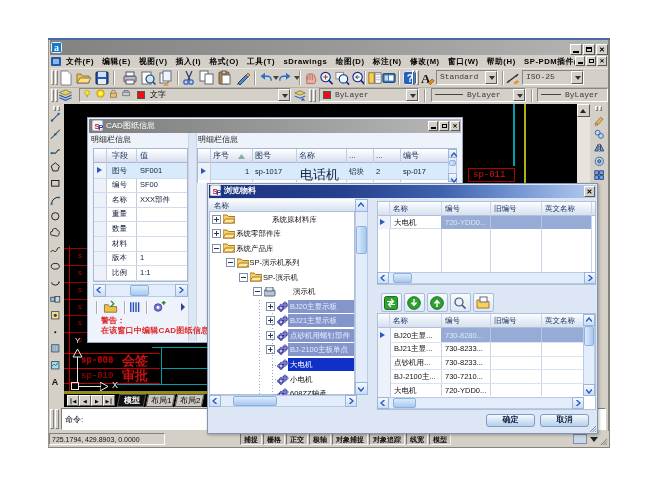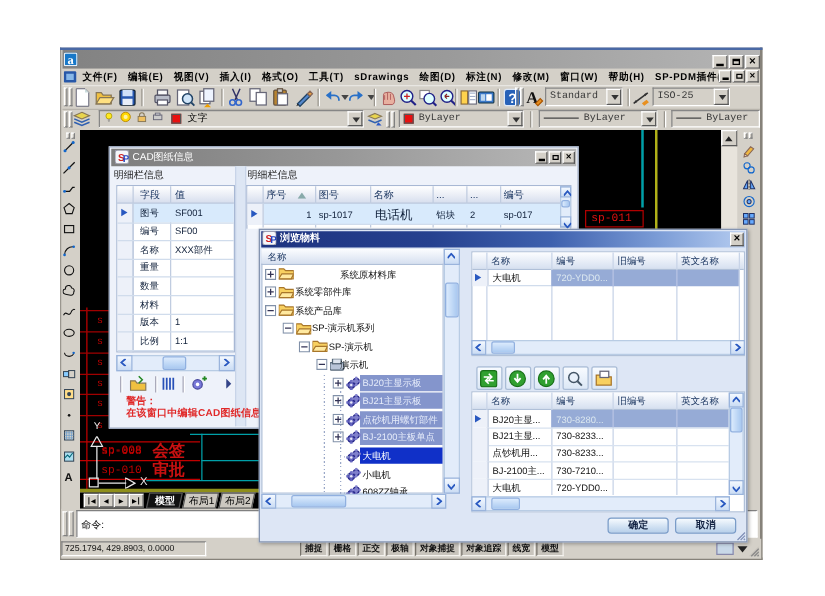--- a/index.html
+++ b/index.html
@@ -456,21 +456,21 @@
 <div class="a" style="left:400px;top:149px;width:1px;height:33px;background:#c0cce0;"></div>
 <svg class="a" style="left:238px;top:154px" width="7" height="5">
       <path d="M3.5 0L7 5H0z" fill="#8aa"></path>
     </svg>
 <div class="a" style="left:448px;top:149px;width:1px;height:33px;background:#c0cce0;"></div>
 <div class="a" style="left:211px;top:163px;width:237px;height:17px;background:#d8eafc;border-bottom:1px solid #d0dcec;"></div>
 <div class="a" style="left:198px;top:163px;width:13px;height:17px;background:#edf1f9;border-right:1px solid #c0cce0;"></div>
 <div class="a" style="left:201px;top:168px;width:0;height:0;border-top:3px solid transparent;border-bottom:3px solid transparent;border-left:5px solid #2858c0;"></div>
 <div class="a tx" style="left:245px;top:168px;font-size:7.5px;color:#10203a;">1</div>
 <div class="a tx" style="left:255px;top:168px;font-size:7.5px;color:#10203a;">sp-1017</div>
-<div class="a tx" style="left:300px;top:168px;font-size:10px;color:#10203a;">电话机</div>
+<div class="a tx" style="left:300px;top:168px;font-size:13px;color:#10203a;">电话机</div>
 <div class="a tx" style="left:349px;top:168px;font-size:7.5px;color:#10203a;">铝块</div>
 <div class="a tx" style="left:376px;top:168px;font-size:7.5px;color:#10203a;">2</div>
 <div class="a tx" style="left:403px;top:168px;font-size:7.5px;color:#10203a;">sp-017</div>
 <div class="a" style="left:448px;top:149px;width:9px;height:33px;background:#e2ecfa;border:1px solid #b8cce4;"></div>
 <div class="a" style="left:448px;top:149px;width:9px;height:9px;background:linear-gradient(#f4f9ff,#cadcf4);border:1px solid #9ab4dc;"></div>
 <svg class="a" style="left:451px;top:152px" width="6" height="6">
       <path d="M0 4.5L3 1l3 3.5" stroke="#2858c0" stroke-width="1.4" fill="none"></path>
     </svg>
 <div class="a" style="left:448px;top:173px;width:9px;height:9px;background:linear-gradient(#f4f9ff,#cadcf4);border:1px solid #9ab4dc;"></div>
 <svg class="a" style="left:451px;top:177px" width="6" height="6">
@@ -556,21 +556,21 @@
       </svg>
 <div class="a tx" style="left:54.0px;top:61.7px;font-size:7.5px;color:#111;">SP-演示机</div>
 <svg class="a" style="left:43.5px;top:75.25px" width="9" height="9">
         <rect x="0.5" y="0.5" width="8" height="8" fill="#fff" stroke="#8090a8"></rect>
         <path d="M2 4.5h5" stroke="#335" stroke-width="1"></path>
       </svg>
 <svg class="a" style="left:54.5px;top:74.75px" width="12" height="10">
         <rect x="0" y="3" width="11" height="6" rx="1" fill="#b8c4d8" stroke="#567"></rect>
         <rect x="2" y="0" width="7" height="4" fill="#dde4ee" stroke="#567"></rect>
       </svg>
-<div class="a tx" style="left:63px;top:76.25px;font-size:7.5px;color:#111;">演示机</div>
+<div class="a tx" style="left:84px;top:76.25px;font-size:7.5px;color:#111;">演示机</div>
 <div class="a" style="left:79.0px;top:87.8px;width:66.0px;height:13px;background:#8495cc;"></div>
 <svg class="a" style="left:57.0px;top:89.8px" width="9" height="9">
         <rect x="0.5" y="0.5" width="8" height="8" fill="#fff" stroke="#8090a8"></rect>
         <path d="M2 4.5h5M4.5 2v5" stroke="#335" stroke-width="1"></path>
       </svg>
 <svg class="a" style="left:68.0px;top:88.8px" width="12" height="11">
         <circle cx="4" cy="7" r="2.6" fill="#6868c0" stroke="#28288a"></circle>
         <circle cx="4" cy="3.9" r="1.2" fill="#6868c0"></circle>
         <circle cx="4" cy="10.1" r="1.2" fill="#6868c0"></circle>
         <circle cx="0.9" cy="7" r="1.2" fill="#6868c0"></circle>

